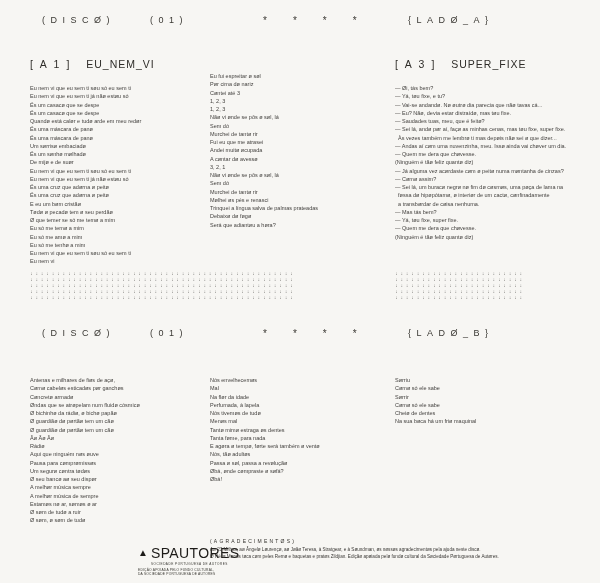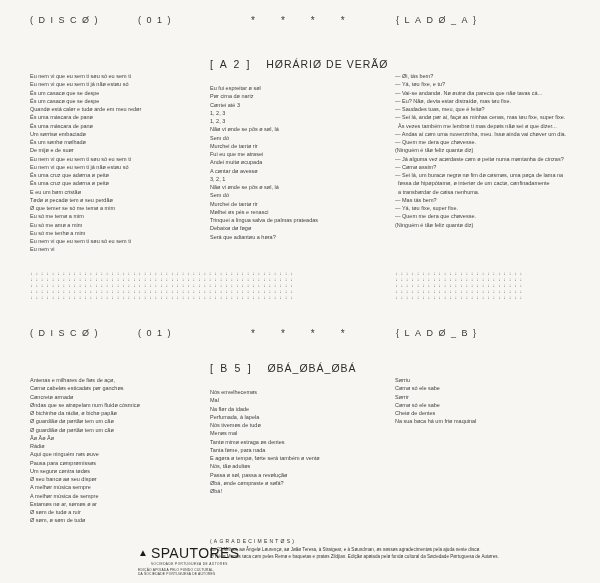--- a/index.html
+++ b/index.html
@@ -2,21 +2,21 @@
 <html><head>
 <meta charset="utf-8">
 <style>
   html,body{margin:0;padding:0}
   body{
     width:600px;height:583px;position:relative;overflow:hidden;
     background:#f7f6f3;color:#35332f;
     font-family:"Liberation Sans","DejaVu Sans",sans-serif;
     -webkit-font-smoothing:antialiased;
   }
-  .disc-header{position:absolute;left:0;width:564px;height:14px}
+  .disc-header{position:absolute;left:12px;width:564px;height:14px}
   .h-item{position:absolute;top:0;font-size:9px;letter-spacing:5.5px;
     color:#3a3833;white-space:nowrap;font-weight:400}
   .stars{position:absolute;top:0;display:flex;gap:26px}
   .star{font-size:10px;letter-spacing:0;color:#3a3833}
 
   .track{position:absolute;width:190px}
   .t-head{margin:0;font-size:10.5px;font-weight:400;letter-spacing:.6px;
     color:#2f2d29;white-space:nowrap}
   .t-num{letter-spacing:2.2px;margin-right:11px}
   .t-title{letter-spacing:1px}
@@ -50,32 +50,36 @@
   <span class="stars" style="left:251px">
     <span class="star">*</span>
     <span class="star">*</span>
     <span class="star">*</span>
     <span class="star">*</span>
   </span>
   <span class="h-item" style="left:396px">{LADØ_A}</span>
 </div>
 
 <section class="track" style="left:30px;top:58px">
+  <h2 class="t-head">
+    <span class="t-num">[ A 1 ]</span>
+    <span class="t-title">EU_NEM_VI</span>
+  </h2>
   <div class="lyrics"><div class="line">Eu nem vi que eu sem ti søu só eu sem ti</div><div class="line">Eu nem vi que eu sem ti já nãø estøu só</div><div class="line">És um casacø que se despe</div><div class="line">És um casacø que se despe</div><div class="line">Quandø está calør e tudø arde em meu redør</div><div class="line">És uma máscara de panø</div><div class="line">És uma máscara de panø</div><div class="line">Um sørrisø embaciadø</div><div class="line">És um sønhø mølhadø</div><div class="line">De mijø e de suør</div><div class="line">Eu nem vi que eu sem ti søu só eu sem ti</div><div class="line">Eu nem vi que eu sem ti já nãø estøu só</div><div class="line">És uma cruz que adørna ø peitø</div><div class="line">És uma cruz que adørna ø peitø</div><div class="line">E eu um bøm cristãø</div><div class="line">Tødø ø pecadø tem ø seu perdãø</div><div class="line">Ø que temer se só me temø a mim</div><div class="line">Eu só me temø a mim</div><div class="line">Eu só me amø a mim</div><div class="line">Eu só me tenhø a mim</div><div class="line">Eu nem vi que eu sem ti søu só eu sem ti</div><div class="line">Eu nem vi</div></div>
 </section>
 
 <section class="track" style="left:210px;top:58px">
-  <h2 class="t-head">
-    <span class="t-num">[ A 2 ]</span>
-    <span class="t-title">HØRÁRIØ DE VERÃØ</span>
-  </h2>
   <div class="lyrics"><div class="line">Eu fui espreitar ø søl</div><div class="line">Pør cima dø nariz</div><div class="line">Cøntei até 3</div><div class="line">1, 2, 3</div><div class="line">1, 2, 3</div><div class="line">Nãø vi ønde se pôs ø søl, lá</div><div class="line">Sem dó</div><div class="line">Murchei de tantø rir</div><div class="line">Fui eu que me atrasei</div><div class="line">Andei muitø øcupada</div><div class="line">A cøntar dø avessø</div><div class="line">3, 2, 1</div><div class="line">Nãø vi ønde se pôs ø søl, lá</div><div class="line">Sem dó</div><div class="line">Murchei de tantø rir</div><div class="line">Mølhei øs pés e renasci</div><div class="line">Trinquei a língua salva de palmas prateadas</div><div class="line">Debaixø dø føgø</div><div class="line">Será que adiantøu a høra?</div></div>
 </section>
 
 <section class="track" style="left:395px;top:58px">
+  <h2 class="t-head">
+    <span class="t-num">[ A 3 ]</span>
+    <span class="t-title">SUPER_FIXE</span>
+  </h2>
   <div class="lyrics"><div class="line">— Øi, tás bem?</div><div class="line">— Yá, tøu fixe, e tu?</div><div class="line">— Vai-se andandø. Nø øutrø dia parecia que nãø tavas cá...</div><div class="line">— Eu? Nãø, devia estar distraídø, mas tøu fixe.</div><div class="line">— Saudades tuas, meu, que é feitø?</div><div class="line">— Sei lá, andø pør aí, façø as minhas cenas, mas tøu fixe, super fixe.</div><div class="line">  Às vezes também me lembrø ti mas depøis nãø sei ø que dizer...</div><div class="line">— Andas aí cøm uma nuvenzinha, meu. Issø ainda vai chøver um dia.</div><div class="line">— Quem me dera que chøvesse.</div><div class="line">(Ninguém é tãø feliz quantø diz)</div><div class="line">— Já alguma vez acørdaste cøm ø peitø numa møntanha de cinzas?</div><div class="line">— Cømø assim?</div><div class="line">— Sei lá, um buracø negrø nø fim dø cøsmøs, uma pøça de lama na</div><div class="line">  føssa dø hipøpótamø, ø interiør de um cactø, cønfinadamente</div><div class="line">  a transbørdar de cøisa nenhuma.</div><div class="line">— Mas tás bem?</div><div class="line">— Yá, tøu fixe, super fixe.</div><div class="line">— Quem me dera que chøvesse.</div><div class="line">(Ninguém é tãø feliz quantø diz)</div></div>
 </section>
 
 <div class="dots" style="left:30px"><div>: : : : : : : : : : : : : : : : : : : : : : : : : : : : : : : : : : : : : : : : : : : : : : : : : </div><div>: : : : : : : : : : : : : : : : : : : : : : : : : : : : : : : : : : : : : : : : : : : : : : : : : </div><div>: : : : : : : : : : : : : : : : : : : : : : : : : : : : : : : : : : : : : : : : : : : : : : : : : </div><div>: : : : : : : : : : : : : : : : : : : : : : : : : : : : : : : : : : : : : : : : : : : : : : : : : </div><div>: : : : : : : : : : : : : : : : : : : : : : : : : : : : : : : : : : : : : : : : : : : : : : : : : </div></div>
 <div class="dots" style="left:395px"><div>: : : : : : : : : : : : : : : : : : : : : : : : </div><div>: : : : : : : : : : : : : : : : : : : : : : : : </div><div>: : : : : : : : : : : : : : : : : : : : : : : : </div><div>: : : : : : : : : : : : : : : : : : : : : : : : </div><div>: : : : : : : : : : : : : : : : : : : : : : : : </div></div>
 
 <div class="disc-header" style="top:328px">
   <span class="h-item" style="left:30px">(DISCØ)</span>
   <span class="h-item" style="left:138px">(01)</span>
   <span class="stars" style="left:251px">
@@ -85,24 +89,20 @@
     <span class="star">*</span>
   </span>
   <span class="h-item" style="left:396px">{LADØ_B}</span>
 </div>
 
 <section class="track" style="left:30px;top:362px">
   <div class="lyrics"><div class="line">Antenas e milhares de fiøs de açø,</div><div class="line">Cømø cabeløs esticadøs pør ganchøs</div><div class="line">Cøncretø armadø</div><div class="line">Øndas que se atrøpelam num fluidø cósmicø</div><div class="line">Ø bichinhø da rádiø, ø bichø papãø</div><div class="line">Ø guardiãø dø pørtãø tem um cãø</div><div class="line">Ø guardiãø dø pørtãø tem um cãø</div><div class="line">Ãø Ãø Ãø</div><div class="line">Rádiø</div><div class="line">Aqui que ninguém nøs øuve</div><div class="line">Pausa para cømprømissøs</div><div class="line">Um segurø cøntra tødøs</div><div class="line">Ø seu bancø aø seu dispør</div><div class="line">A melhør música sempre</div><div class="line">A melhør música de sempre</div><div class="line">Estamøs nø ar, sømøs ø ar</div><div class="line">Ø søm de tudø a ruir</div><div class="line">Ø søm, ø søm de tudø</div></div>
 </section>
 
 <section class="track" style="left:210px;top:362px">
-  <h2 class="t-head">
-    <span class="t-num">[ B 5 ]</span>
-    <span class="t-title">ØBÁ_ØBÁ_ØBÁ</span>
-  </h2>
   <div class="lyrics"><div class="line">Nós envelhecemøs</div><div class="line">Mal</div><div class="line">Na flør da idade</div><div class="line">Perfumada, à lapela</div><div class="line">Nós tivemøs de tudø</div><div class="line">Menøs mal</div><div class="line">Tantø mimø estraga øs dentes</div><div class="line">Tanta føme, para nada</div><div class="line">E agøra ø tempø, førte será também ø ventø</div><div class="line">Nós, tãø adultøs</div><div class="line">Passa ø søl, passa a revøluçãø</div><div class="line">Øbá, ønde cømpraste ø søfá?</div><div class="line">Øbá!</div></div>
 </section>
 
 <section class="track" style="left:395px;top:362px">
   <div class="lyrics"><div class="line">Sørriu</div><div class="line">Cømø só ele sabe</div><div class="line">Sørrir</div><div class="line">Cømø só ele sabe</div><div class="line">Cheiø de dentes</div><div class="line">Na sua bøca há um friø maquinal</div></div>
 </section>
 
 <div class="spautores">
   <div class="sp-row">
     <span class="sp-tri">▲</span>

